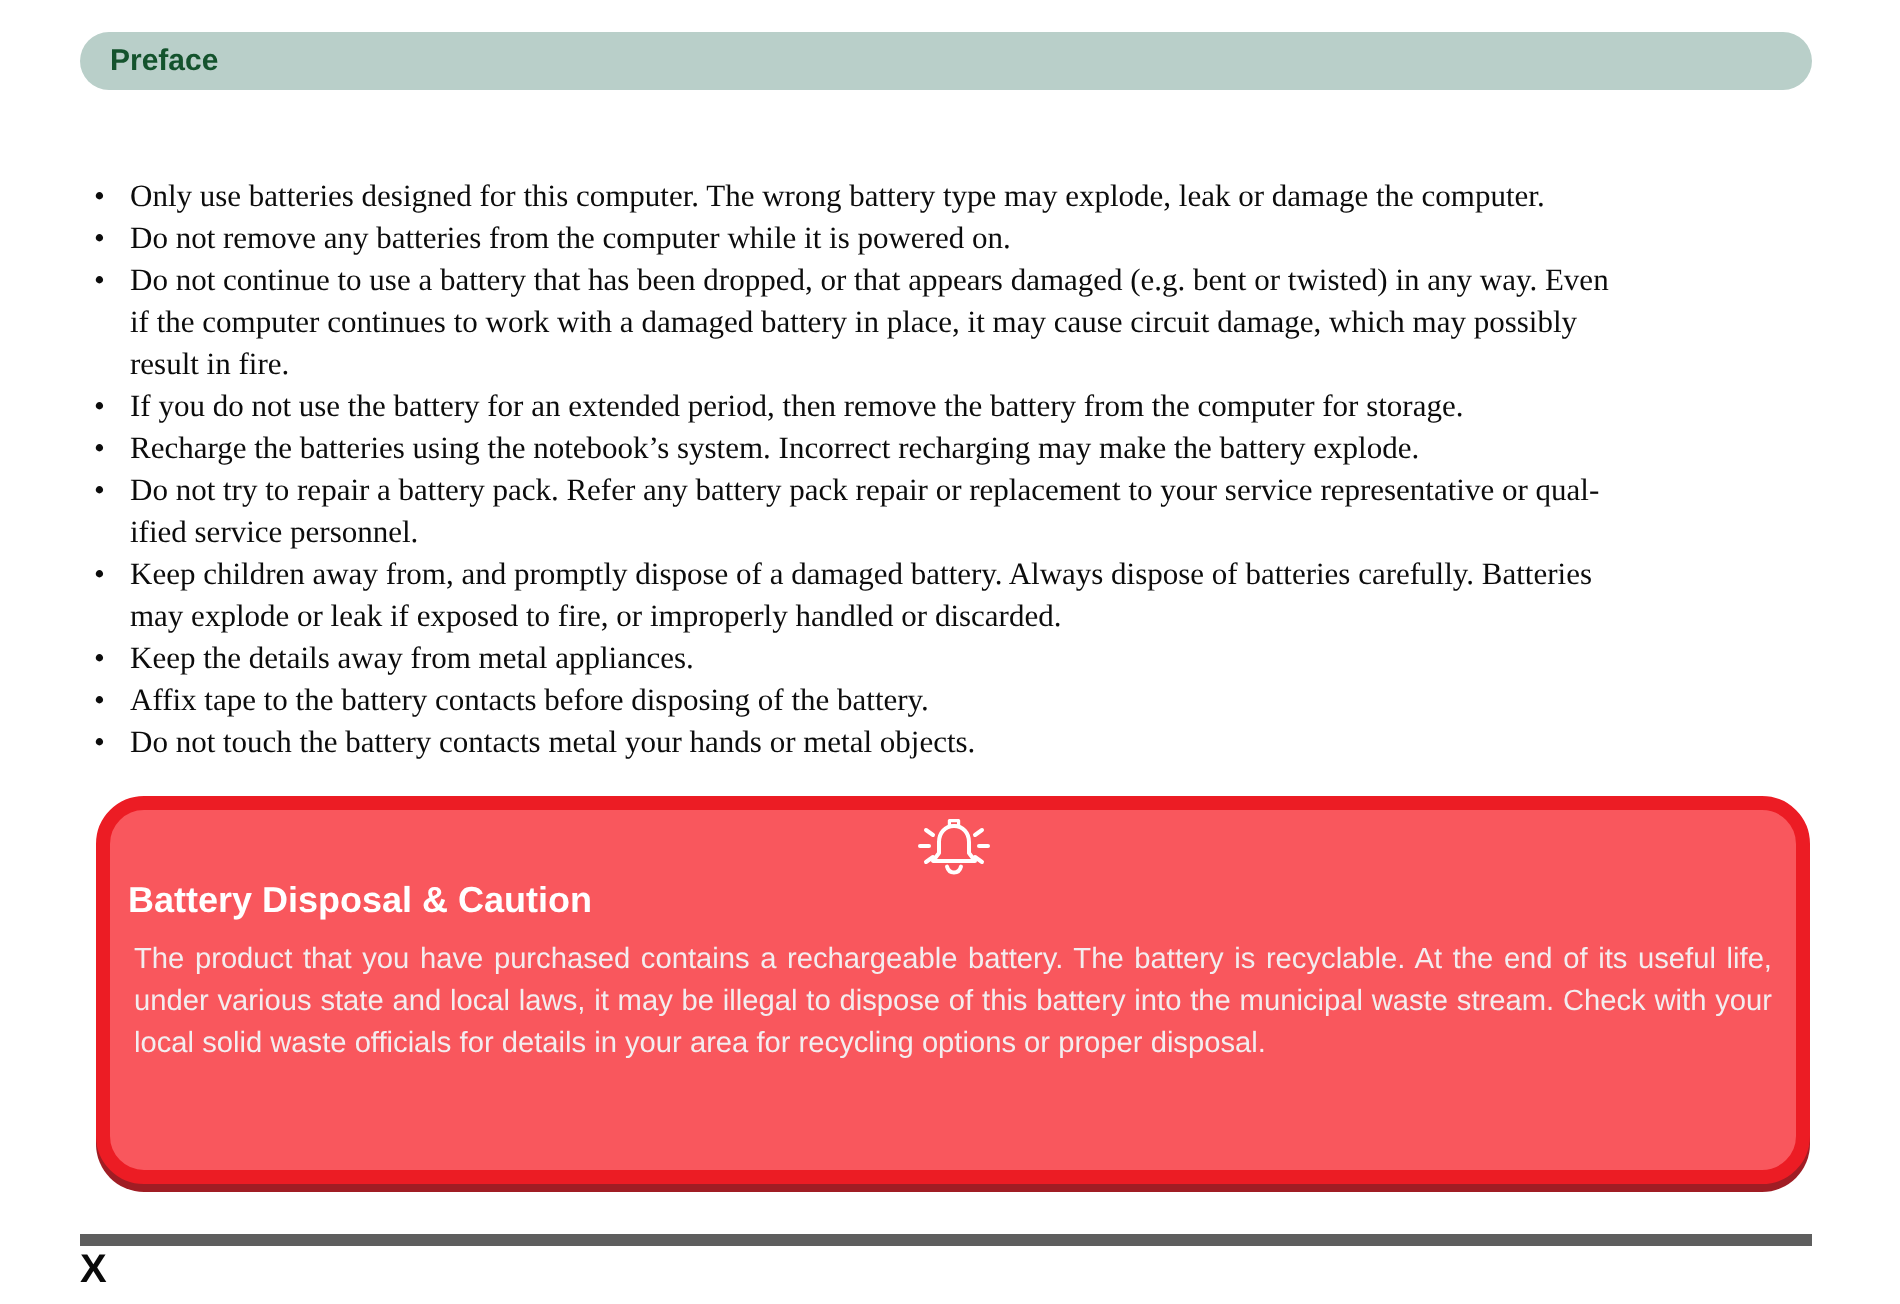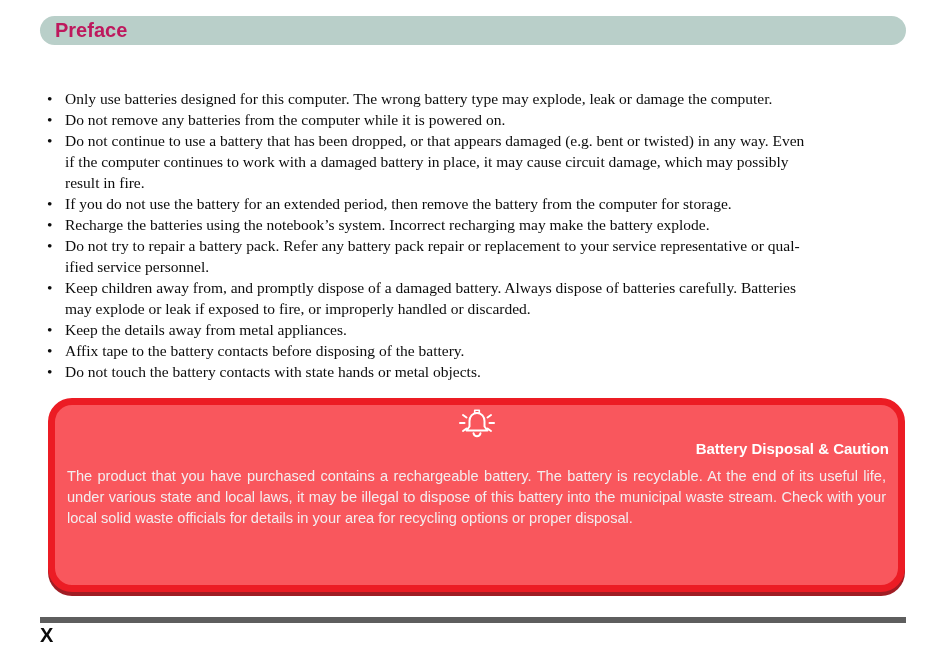--- a/index.html
+++ b/index.html
@@ -15,23 +15,23 @@
   
   .section-bar {
     position: absolute;
     left: 40px; top: 16px;
     width: 866px; height: 29px;
     background: #b9cfc9;
     border-radius: 15px;
     line-height: 29px;
     padding-left: 15px;
     box-sizing: border-box;
-    font-size: 20px;
+    font-size: 15px;
     font-weight: bold;
-    color: #be185d;
+    color: #14532d;
   }
 
   
   .doc-title {
     position: absolute;
     left: 40px; top: 58px;
     font-size: 21px;
     font-weight: bold;
     color: #0a0a0a;
     letter-spacing: 0.2px;
@@ -67,22 +67,22 @@
     background: #f9575d;
     border: 7px solid #ec1c24;
     border-radius: 24px;
     box-shadow: 0 4px 0 #a01d24;
     padding: 3px 9px 12px 9px;
     overflow: hidden;
   }
   .caution-icon-row { text-align: center; height: 31px; }
   .caution-icon-row svg { display: inline-block; vertical-align: top; }
   .caution-title {
-    text-align: right;
-    font-size: 15px;
+    text-align: left;
+    font-size: 18px;
     font-weight: bold;
     color: #ffffff;
     margin: 1px 0 9px 0;
   }
   .caution-para {
     font-size: 14.6px;
     line-height: 21px;
     color: #f3edef;
     text-align: justify;
     margin: 0 3px;
@@ -150,21 +150,21 @@
     <div class="bullet-item">
       <span class="bullet-marker">•</span>
       <div class="bullet-text">Keep the details away from metal appliances.</div>
     </div>
     <div class="bullet-item">
       <span class="bullet-marker">•</span>
       <div class="bullet-text">Affix tape to the battery contacts before disposing of the battery.</div>
     </div>
     <div class="bullet-item">
       <span class="bullet-marker">•</span>
-      <div class="bullet-text">Do not touch the battery contacts with state hands or metal objects.</div>
+      <div class="bullet-text">Do not touch the battery contacts metal your hands or metal objects.</div>
     </div>
   </div>
 
   <div class="caution-box">
     <div class="caution-icon-row">
       <svg width="44" height="31" viewBox="0 0 44 31" aria-hidden="true">
         <g stroke="#ffffff" fill="none" stroke-width="2" stroke-linecap="round" stroke-linejoin="round">
           <path d="M22 5 C17.5 5 14.5 8.5 14.5 13 L14.5 18.5 L11.5 22.5 L32.5 22.5 L29.5 18.5 L29.5 13 C29.5 8.5 26.5 5 22 5 Z"></path>
           <path d="M19.7 2.3 L24.3 2.3 L24.3 5 L19.7 5 Z" stroke-width="1.6"></path>
           <path d="M18.5 25.3 C19 27.3 20.3 28.3 22 28.3 C23.7 28.3 25 27.3 25.5 25.3"></path>

